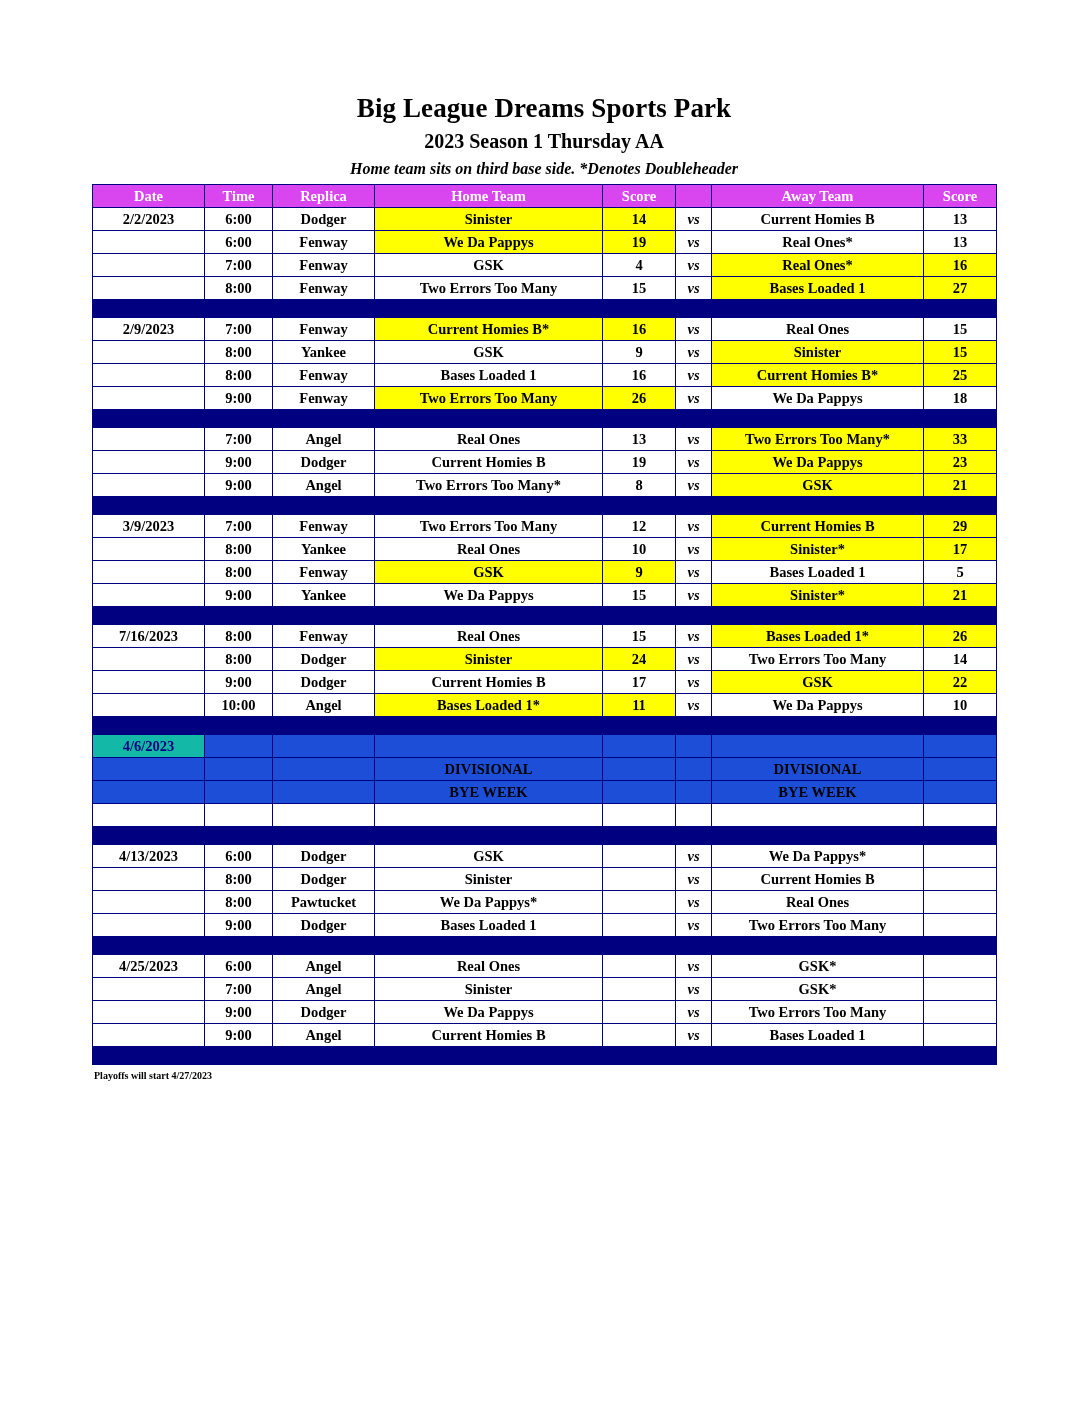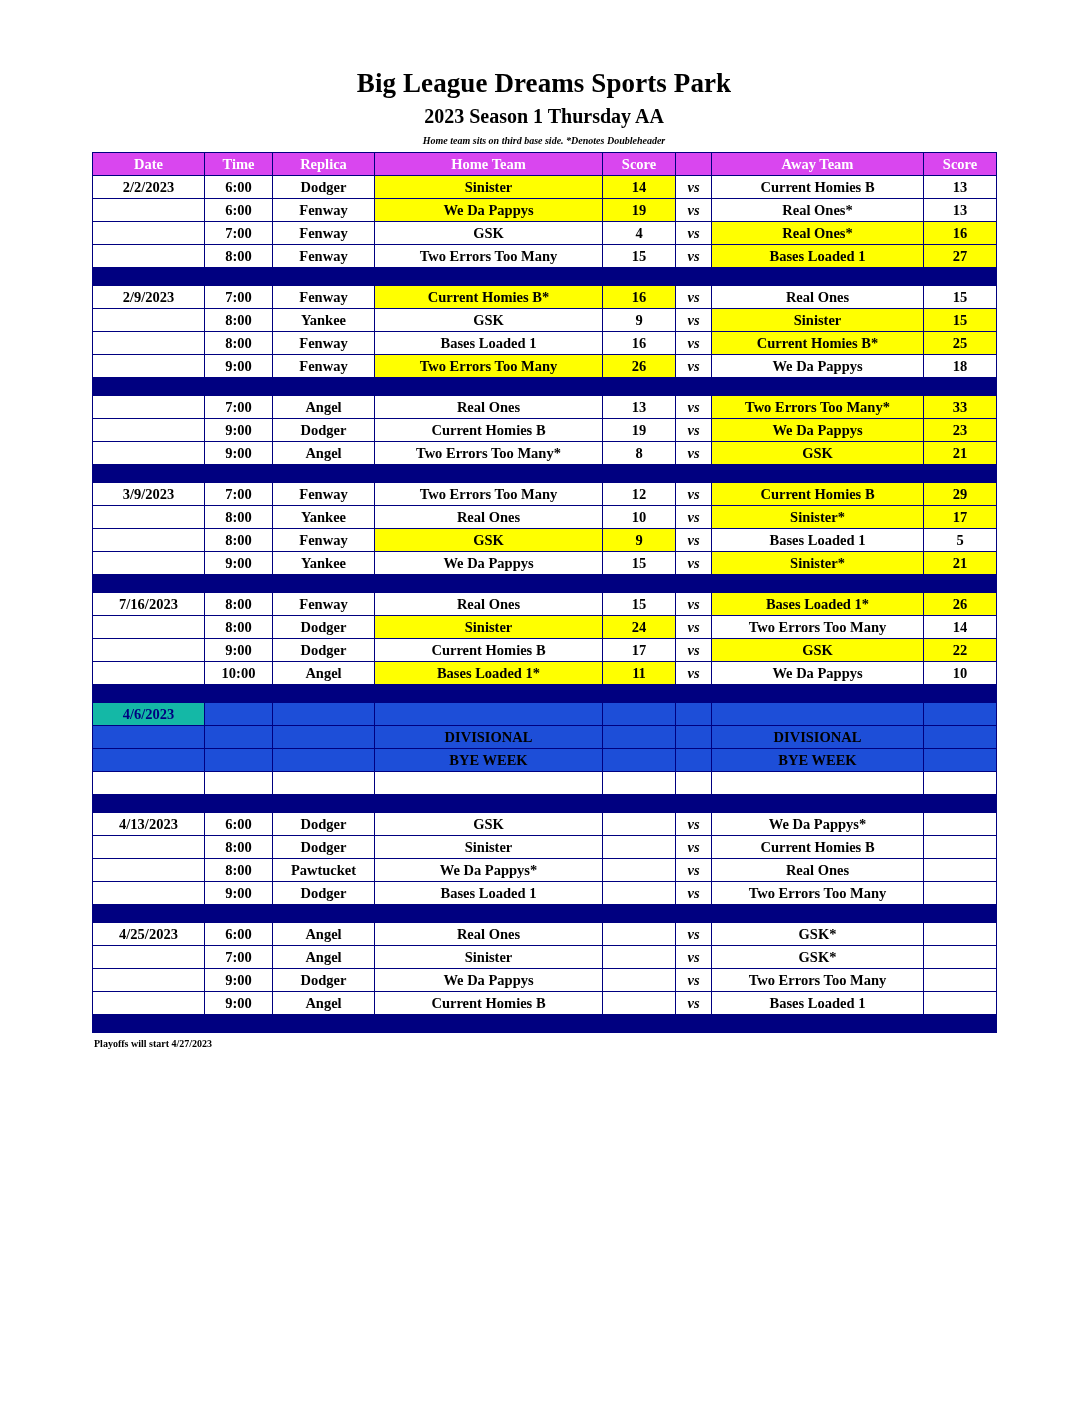--- a/index.html
+++ b/index.html
@@ -11,38 +11,38 @@
     width: 1088px;
     height: 1408px;
     font-family: "Liberation Serif", serif;
     color: #000000;
     position: relative;
   }
   .page {
     width: 1088px;
     height: 1408px;
     box-sizing: border-box;
-    padding: 68px 92px 0 92px;
+    padding: 93px 92px 0 92px;
   }
   .title {
     text-align: center;
     font-size: 27px;
     font-weight: bold;
     letter-spacing: 0.1px;
     margin: 0 0 6px 0;
   }
   .subtitle {
     text-align: center;
     font-size: 20px;
     font-weight: bold;
     margin: 0 0 7px 0;
   }
   .note {
     text-align: center;
-    font-size: 10px;
+    font-size: 16px;
     font-weight: bold;
     font-style: italic;
     margin: 0 0 6px 0;
   }
   table.sched {
     border-collapse: collapse;
     table-layout: fixed;
     width: 904px;
     margin: 0 auto;
   }

